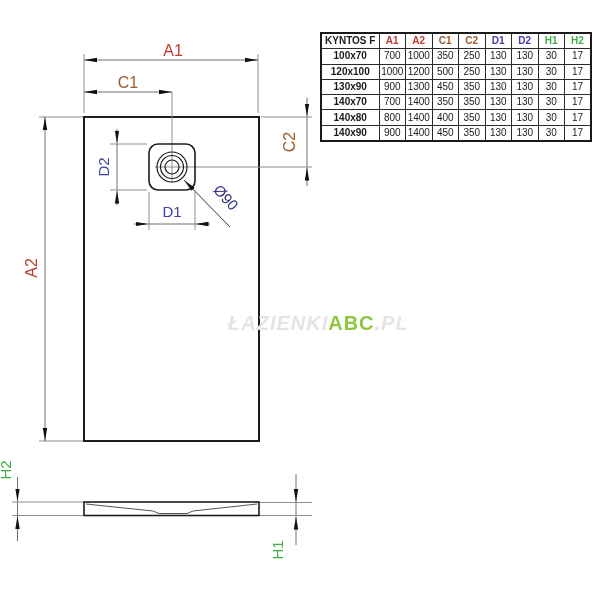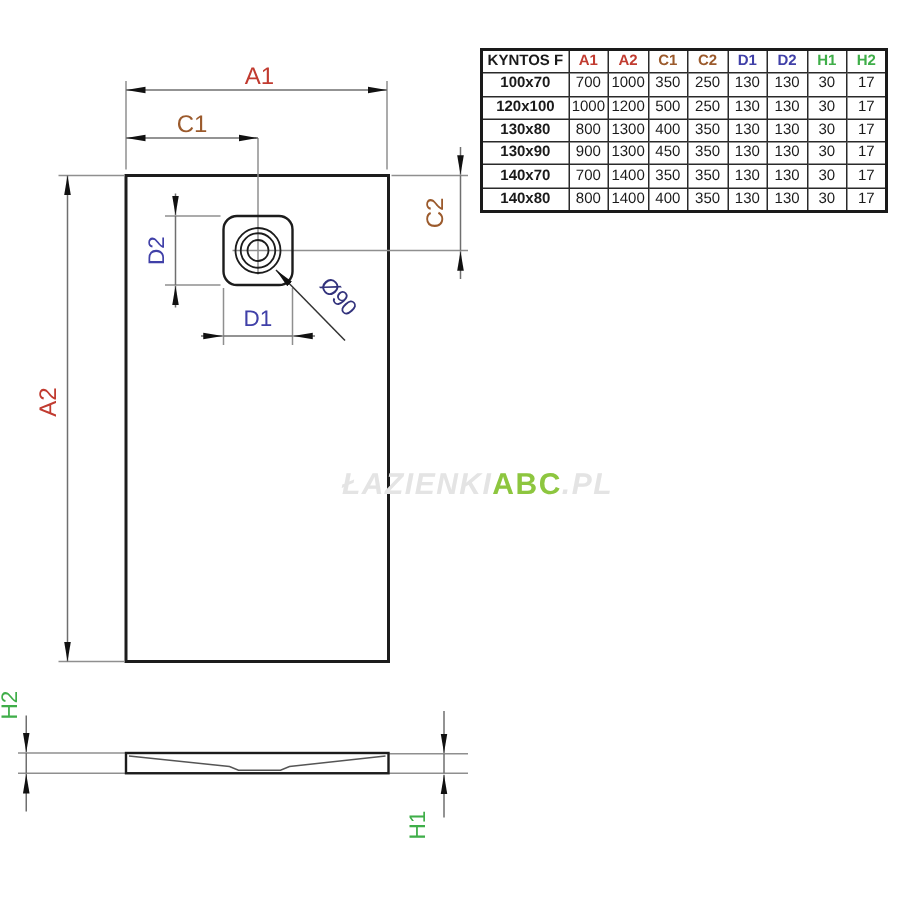--- a/index.html
+++ b/index.html
@@ -198,31 +198,20 @@
           <td>1000</td>
           <td>1200</td>
           <td>500</td>
           <td>250</td>
           <td>130</td>
           <td>130</td>
           <td>30</td>
           <td>17</td>
         </tr>
         <tr>
-          <th>130x80</th>
-          <td>800</td>
-          <td>1300</td>
-          <td>400</td>
-          <td>350</td>
-          <td>130</td>
-          <td>130</td>
-          <td>30</td>
-          <td>17</td>
-        </tr>
-        <tr>
           <th>130x90</th>
           <td>900</td>
           <td>1300</td>
           <td>450</td>
           <td>350</td>
           <td>130</td>
           <td>130</td>
           <td>30</td>
           <td>17</td>
         </tr>
@@ -241,16 +230,27 @@
           <th>140x80</th>
           <td>800</td>
           <td>1400</td>
           <td>400</td>
           <td>350</td>
           <td>130</td>
           <td>130</td>
           <td>30</td>
           <td>17</td>
         </tr>
+        <tr>
+          <th>140x90</th>
+          <td>900</td>
+          <td>1400</td>
+          <td>450</td>
+          <td>350</td>
+          <td>130</td>
+          <td>130</td>
+          <td>30</td>
+          <td>17</td>
+        </tr>
       </tbody>
   </table>
 
 </div>
 
 </body></html>

